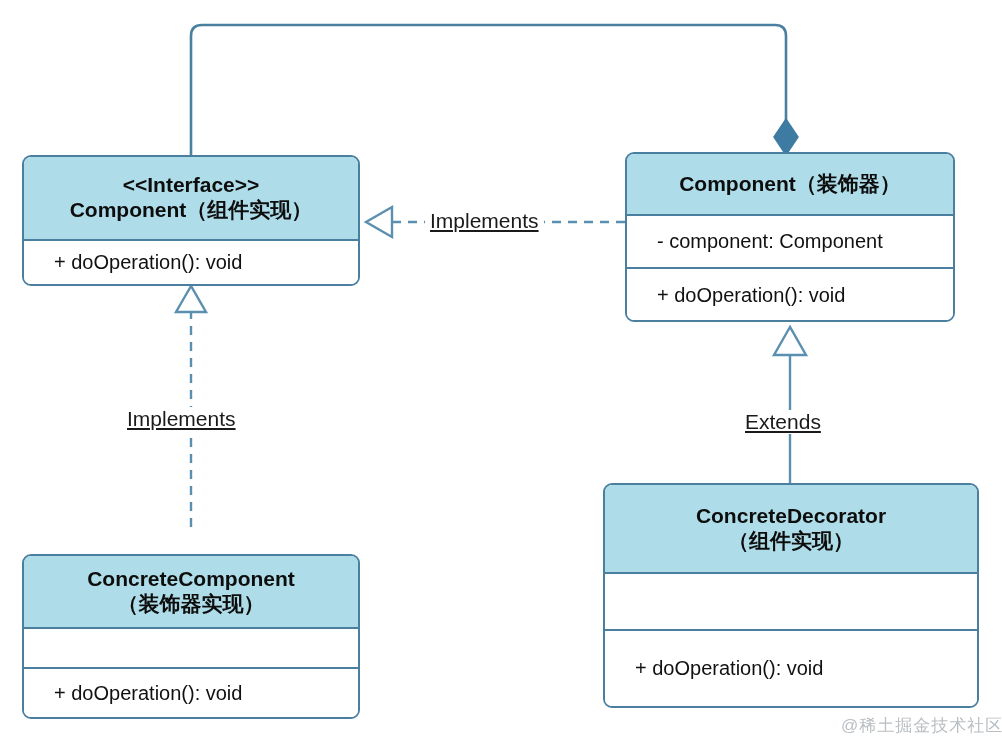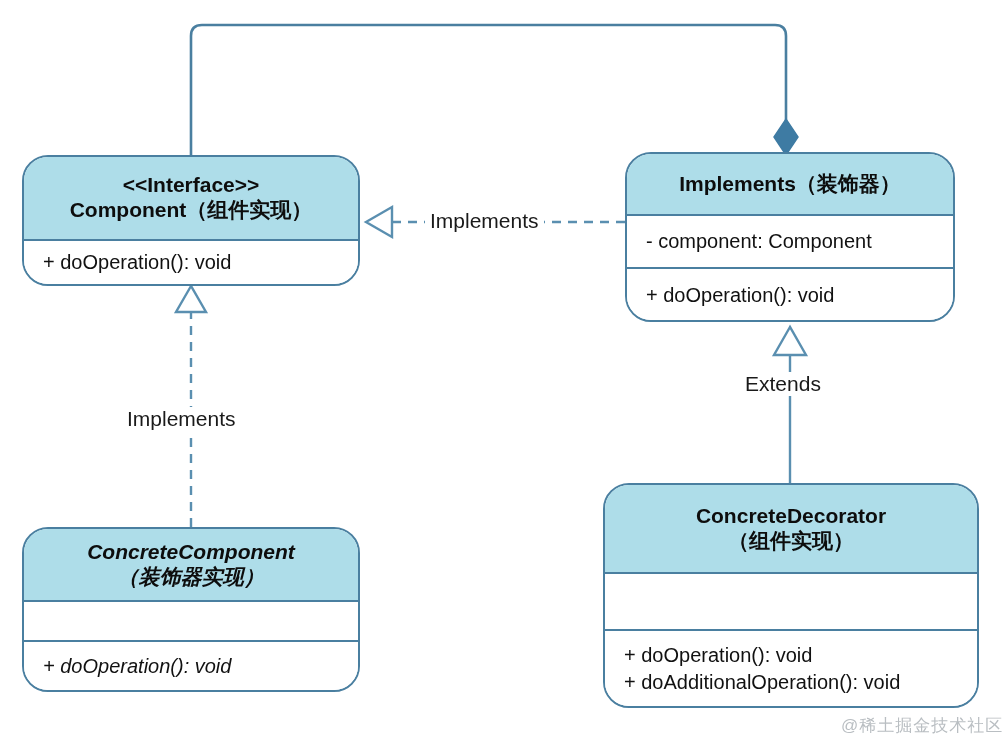--- a/index.html
+++ b/index.html
@@ -21,21 +21,21 @@
     position: absolute;
     left: 0;
     top: 0;
     width: 1002px;
     height: 741px;
   }
   .uml-box {
     position: absolute;
     box-sizing: border-box;
     border: 2px solid #4a7fa0;
-    border-radius: 26px;
+    border-radius: 9px;
     background: #ffffff;
     overflow: hidden;
   }
   .uml-header {
     background: #aedde9;
     border-bottom: 2px solid #4a7fa0;
     box-sizing: border-box;
     display: flex;
     flex-direction: column;
     align-items: center;
@@ -48,41 +48,42 @@
   }
   .uml-header .sub-line {
     display: block;
   }
   .uml-compartment {
     box-sizing: border-box;
     background: #ffffff;
     display: flex;
     flex-direction: column;
     justify-content: center;
-    padding-left: 19px;
+    padding-left: 30px;
     font-size: 20px;
     color: #111111;
     line-height: 1.35;
   }
   .uml-compartment.divided {
     border-bottom: 2px solid #4a7fa0;
   }
   .uml-compartment.empty {
     padding: 0;
   }
   .member-row {
     white-space: nowrap;
   }
   .edge-label {
     position: absolute;
     font-size: 21px;
     color: #1a1a1a;
     background: #ffffff;
     padding: 0 5px;
     white-space: nowrap;
+    text-decoration: underline;
   }
   .watermark {
     position: absolute;
     font-size: 17px;
     color: #b9bec2;
     white-space: nowrap;
     letter-spacing: 1px;
   }
 </style>
 </head>
@@ -118,54 +119,53 @@
       <span class="sub-line">&lt;&lt;Interface&gt;&gt;</span>
       <span class="sub-line">Component（组件实现）</span>
     </div>
     <div class="uml-compartment" style="height:43px;">
       <div class="member-row">+ doOperation(): void</div>
     </div>
   </div>
 
   <div class="uml-box" style="left:625px; top:152px; width:330px; height:170px;">
     <div class="uml-header" style="height:62px;">
-      <span class="sub-line">Implements（装饰器）</span>
+      <span class="sub-line">Component（装饰器）</span>
     </div>
     <div class="uml-compartment divided" style="height:53px;">
       <div class="member-row">- component: Component</div>
     </div>
     <div class="uml-compartment" style="height:53px;">
       <div class="member-row">+ doOperation(): void</div>
     </div>
   </div>
 
-  <div class="uml-box" style="left:22px; top:527px; width:338px; height:165px;font-style:italic;">
+  <div class="uml-box" style="left:22px; top:554px; width:338px; height:165px;">
     <div class="uml-header" style="height:73px;">
       <span class="sub-line">ConcreteComponent</span>
       <span class="sub-line">（装饰器实现）</span>
     </div>
     <div class="uml-compartment divided empty" style="height:40px;"></div>
     <div class="uml-compartment" style="height:48px;">
       <div class="member-row">+ doOperation(): void</div>
     </div>
   </div>
 
   <div class="uml-box" style="left:603px; top:483px; width:376px; height:225px;">
     <div class="uml-header" style="height:89px;">
       <span class="sub-line">ConcreteDecorator</span>
       <span class="sub-line">（组件实现）</span>
     </div>
     <div class="uml-compartment divided empty" style="height:57px;"></div>
     <div class="uml-compartment" style="height:75px;">
       <div class="member-row">+ doOperation(): void</div>
-      <div class="member-row">+ doAdditionalOperation(): void</div>
     </div>
   </div>
 
   <div class="edge-label" style="left:425px; top:209px;">Implements</div>
 
   <div class="edge-label" style="left:122px; top:407px;">Implements</div>
 
-  <div class="edge-label" style="left:740px; top:372px;">Extends</div>
+  <div class="edge-label" style="left:740px; top:410px;">Extends</div>
 
   <div class="watermark" style="left:841px; top:714px;">@稀土掘金技术社区</div>
 
 </div>
 
 </body></html>

